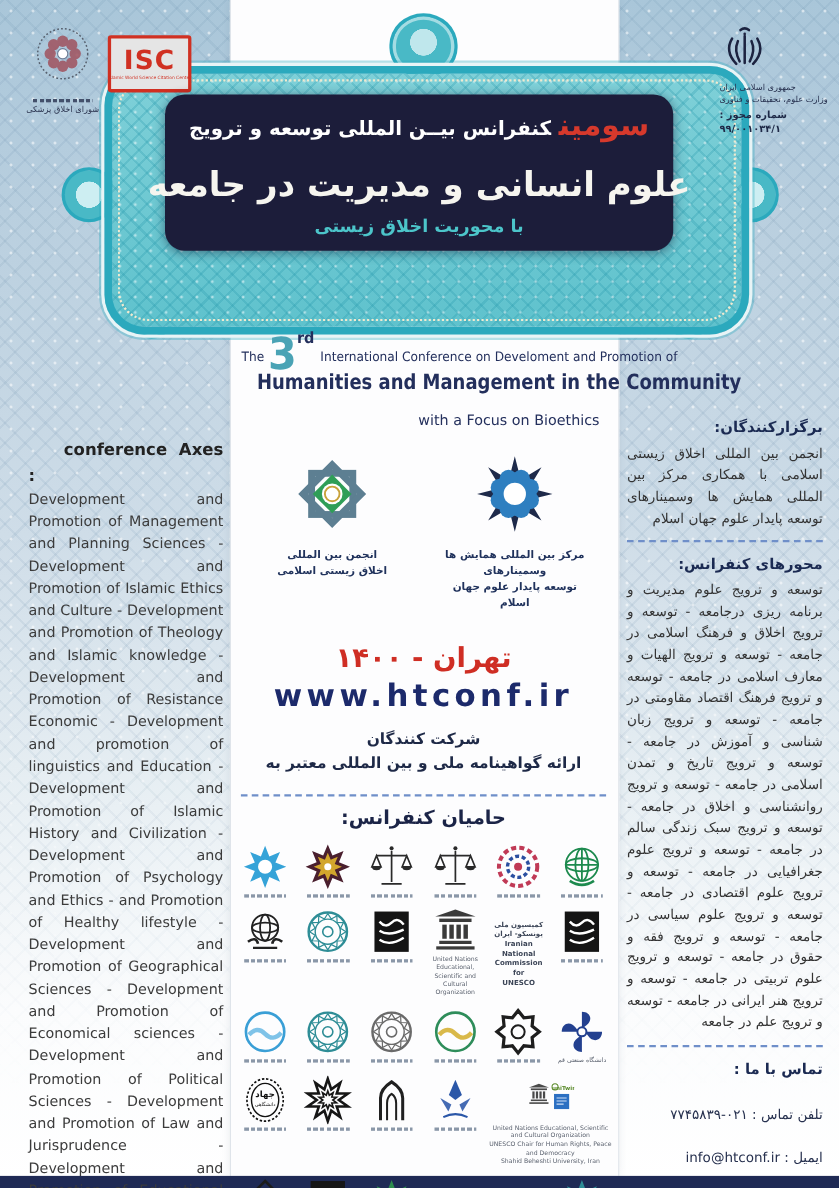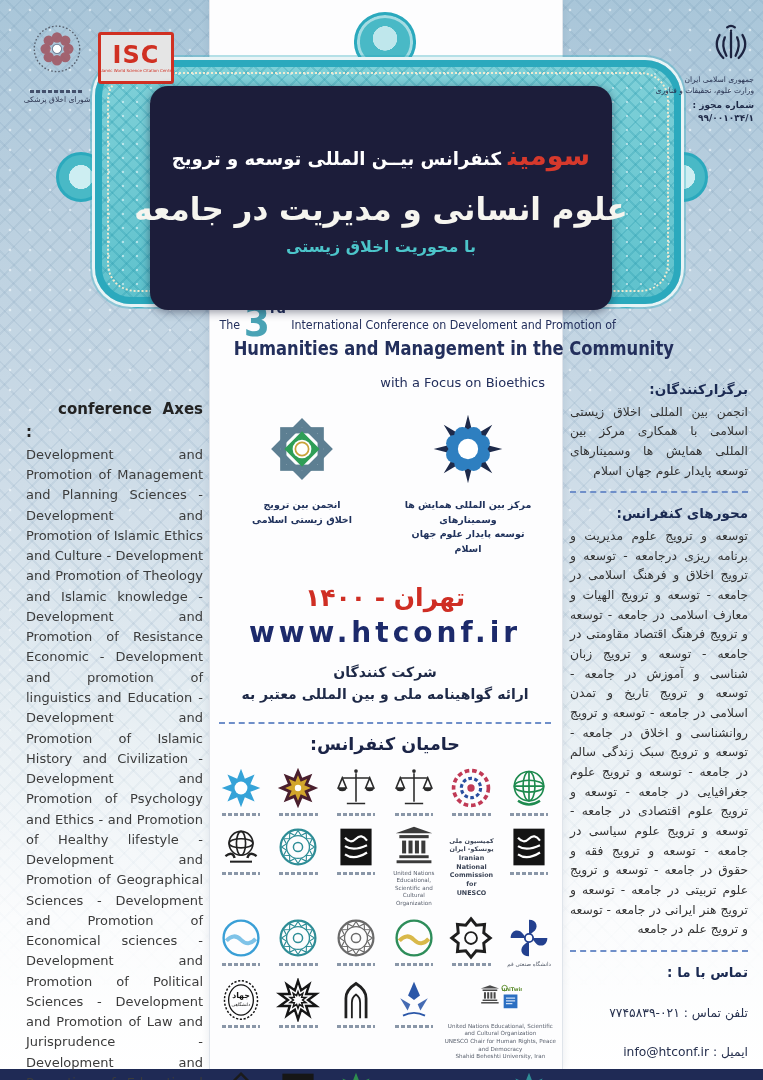--- a/index.html
+++ b/index.html
@@ -40,39 +40,39 @@
     background:
       radial-gradient(circle, rgba(255,255,255,.5) 1px, transparent 1.6px),
       repeating-linear-gradient(45deg, rgba(35,150,170,.25) 0 2px, transparent 2px 10px),
       repeating-linear-gradient(-45deg, rgba(35,150,170,.25) 0 2px, transparent 2px 10px),
       linear-gradient(180deg,#7fd0d8,#5fc2cd);
     background-size:14px 14px,auto,auto,auto;
     box-shadow:0 0 0 3px #e8f4f6,0 0 0 5px rgba(43,169,189,.35);
   }
   .ornament-frame::after{content:"";position:absolute;inset:5px;border:2px dotted #f0ead0;border-radius:28px;}
   .banner{
-    position:absolute;left:150px;top:86px;width:462px;height:224px;background:#1c1d3a;border-radius:18px;
+    position:absolute;left:150px;top:86px;width:462px;height:142px;background:#1c1d3a;border-radius:18px;
     display:flex;flex-direction:column;justify-content:center;align-items:center;direction:rtl;z-index:3;
     box-shadow:0 2px 10px rgba(10,15,40,.45);
   }
   .banner-line1{font-size:18px;color:#fff;font-weight:bold;white-space:nowrap;}
   .banner-line1 .hl{color:#d6392c;font-size:27px;font-weight:bold;margin-left:7px;}
   .banner-line2{font-size:31px;color:#f6f5ef;font-weight:bold;margin-top:20px;white-space:nowrap;}
   .banner-line3{font-size:16px;color:#4cc5ca;font-weight:bold;margin-top:10px;}
   
   .univ-seal{position:absolute;left:18px;top:22px;width:78px;text-align:center;}
   .univ-seal svg{width:62px;height:62px}
   .univ-cap{font-size:7.5px;color:#2c3550;direction:rtl;line-height:1.3;}
   .squig-dark{display:block;width:70%;height:3px;margin:2px auto;background:repeating-linear-gradient(90deg,#43506b 0 4px,transparent 4px 6px);}
   .isc-badge{position:absolute;left:98px;top:32px;width:70px;height:46px;background:#e5e5e5;border:3px solid #d03022;border-radius:3px;
     display:flex;flex-direction:column;align-items:center;justify-content:center;}
   .isc-text{color:#d03022;font-weight:bold;font-size:24px;line-height:1;letter-spacing:1px;font-family:"DejaVu Sans",sans-serif;}
   .isc-sub{font-size:4px;color:#d03022;white-space:nowrap;margin-top:1px;}
   
-  .gov{position:absolute;left:654px;top:20px;width:100px;text-align:right;direction:rtl;}
+  .gov{position:absolute;left:654px;top:20px;width:100px;text-align:left;direction:rtl;}
   .gov svg{width:46px;height:50px}
   .gov-line{font-size:7.5px;color:#26304e;line-height:1.5;}
   .gov-line.num{font-size:9px;font-weight:bold;color:#1e2947;margin-top:2px;}
   
   .content{position:absolute;left:209px;top:0;width:352px;z-index:2;}
   .etitle{padding-top:300px;text-align:center;color:#232f5c;}
   .et-line1{white-space:nowrap;transform:scaleX(.94);transform-origin:50% 50%;font-size:11.8px;}
   .et-the{font-size:11.8px;}
   .et-num{font-size:40px;font-weight:bold;color:#4aa3b5;line-height:.5;vertical-align:-7px;}
   .et-ord{font-size:14px;font-weight:bold;color:#232f5c;vertical-align:16px;margin-right:2px;}
@@ -186,21 +186,21 @@
           <g fill="none" stroke="#5d7f92" stroke-width="8">
             <rect x="26" y="26" width="48" height="48"></rect>
             <rect x="26" y="26" width="48" height="48" transform="rotate(45 50 50)"></rect>
           </g>
           <rect x="34" y="34" width="32" height="32" transform="rotate(45 50 50)" fill="#2f9e57"></rect>
           <circle cx="50" cy="50" r="12" fill="#fff"></circle>
           <circle cx="50" cy="50" r="8.5" fill="none" stroke="#c9a23a" stroke-width="2.2"></circle>
         </svg>
       </span>
       <div class="org-cap">
-        <div>انجمن بین ترویج</div>
+        <div>انجمن بین المللی</div>
         <div>اخلاق زیستی اسلامی</div>
       </div>
     </div>
     <div class="org-logo">
       <span>
         <svg viewBox="0 0 100 100">
           <polygon fill="#1e2a4a" points="50,6 56.9,33.4 81.1,18.9 66.6,43.1 94,50 66.6,56.9 81.1,81.1 56.9,66.6 50,94 43.1,66.6 18.9,81.1 33.4,56.9 6,50 33.4,43.1 18.9,18.9 43.1,33.4"></polygon>
           <g fill="#2e7fc0">
             <circle cx="57.3" cy="32.4" r="10.5"></circle>
               <circle cx="67.6" cy="42.7" r="10.5"></circle>

